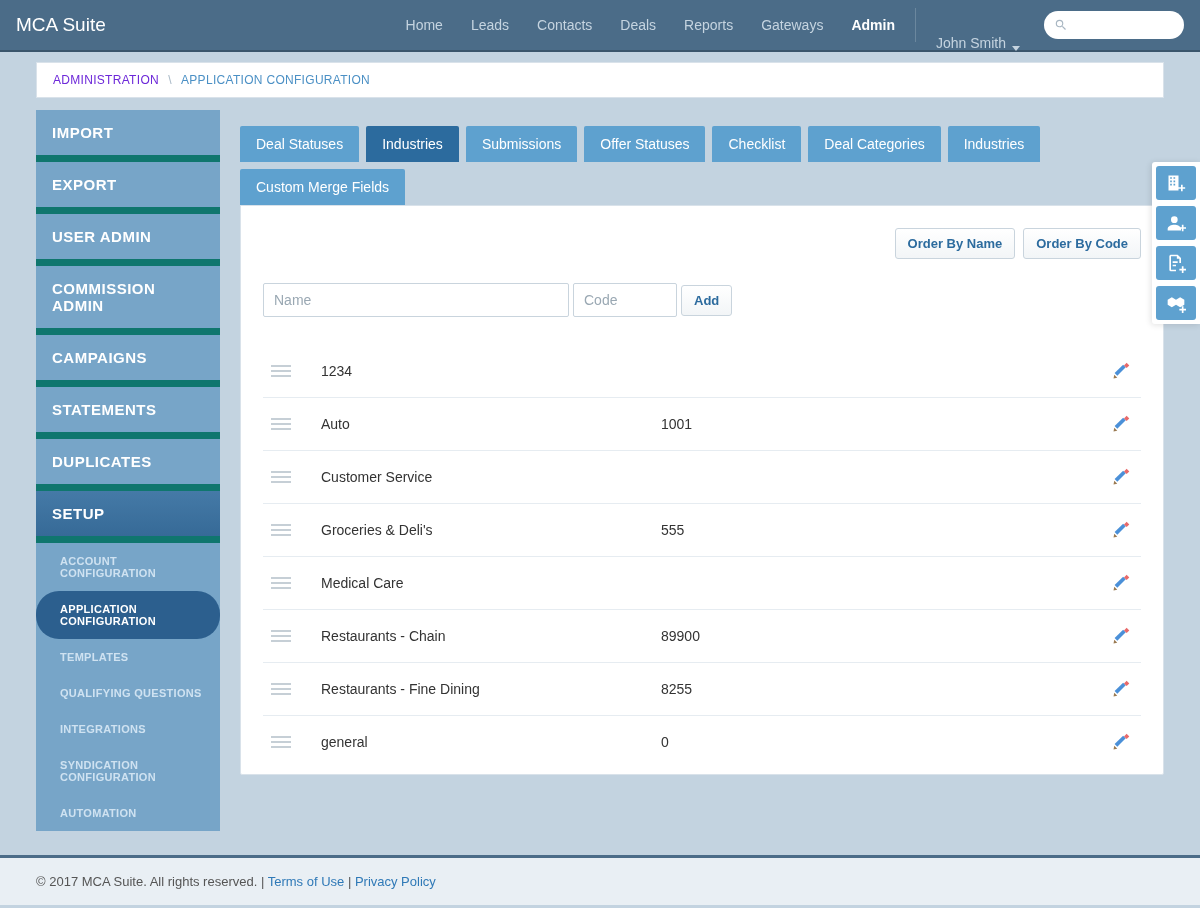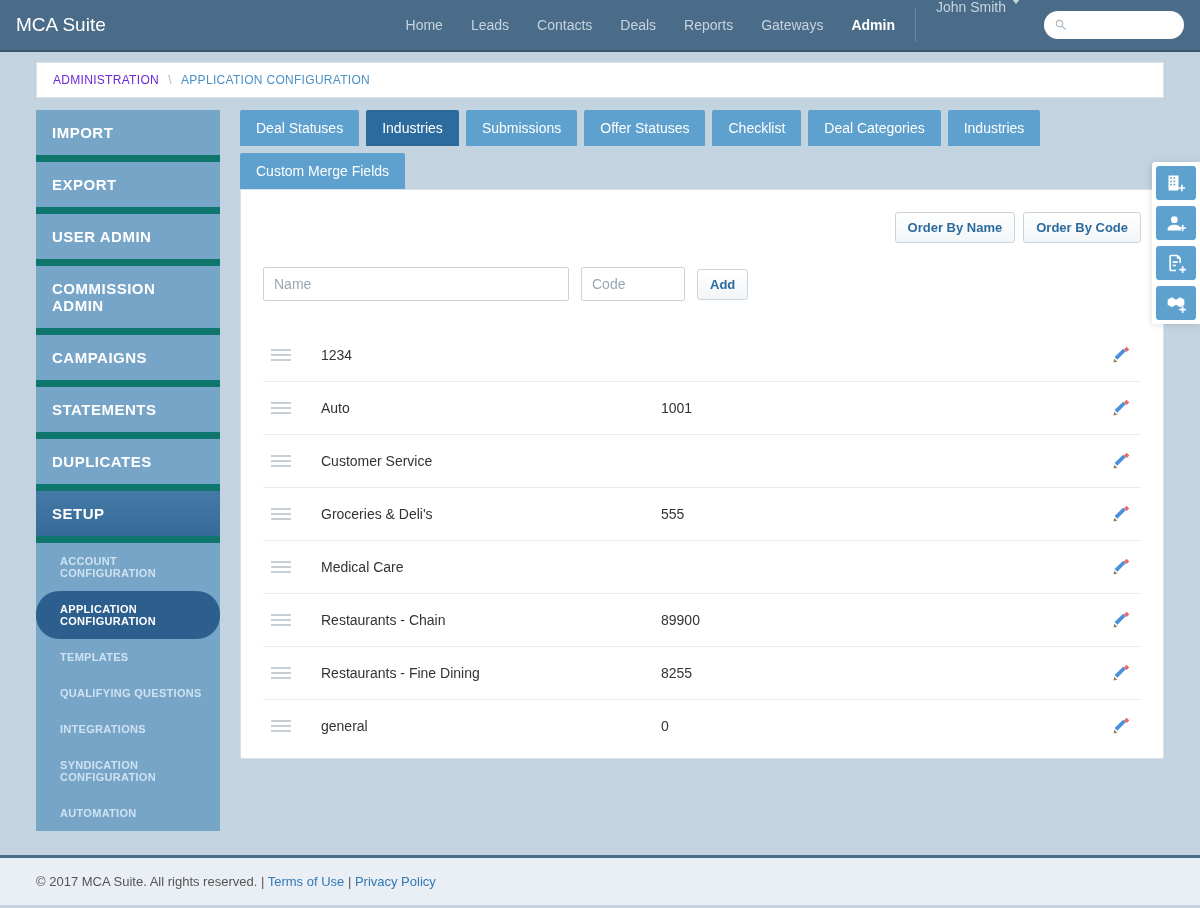--- a/index.html
+++ b/index.html
@@ -38,21 +38,21 @@
       display: flex;
       align-items: center;
       cursor: pointer;
     }
     .topnav a.active { color: #fff; font-weight: bold; }
     .topnav .divider-v {
       width: 1px; height: 34px;
       background: #6b879e;
       margin: 0 6px;
     }
-    .user-dropdown { display: flex; align-items: flex-start; color: #c5d4e0; padding: 0 14px; cursor: pointer; height: 52px; }
+    .user-dropdown { display: flex; align-items: flex-end; color: #c5d4e0; padding: 0 14px; cursor: pointer; height: 52px; }
     .caret-down { width:0;height:0;border-left:4px solid transparent;border-right:4px solid transparent;border-top:5px solid #c5d4e0; margin-left:6px;}
     .search-box {
       background: #fff;
       border-radius: 14px;
       height: 28px;
       width: 140px;
       display: flex;
       align-items: center;
       padding: 0 10px;
       margin-left: 10px;
@@ -105,21 +105,21 @@
       letter-spacing: .3px;
       cursor: pointer;
       border-radius: 23px;
     }
     .sidebar-sub .sub-item.active {
       background: #2c5f8e;
       color: #fff;
     }
 
     
-    .tabs-row { display: flex; gap: 7px; flex-wrap: wrap; }
+    .tabs-row { display: flex; gap: 7px; flex-wrap: wrap; margin-top: 16px; }
     .tab {
       background: #5ea1cf;
       color: #fff;
       padding: 10px 16px;
       font-size: 14px;
       cursor: pointer;
       border-radius: 2px 2px 0 0;
     }
     .tab.active { background: #2c6b9e; }
 
@@ -140,21 +140,21 @@
     .btn-outline {
       background: linear-gradient(#ffffff, #f2f5f7);
       border: 1px solid #c9d4dd;
       color: #2c6b9e;
       padding: 7px 12px;
       font-size: 13px;
       font-weight: bold;
       border-radius: 3px;
       cursor: pointer;
     }
-    .add-row { display: flex; gap: 12px; align-items: center; margin-bottom: 28px; }
+    .add-row { display: flex; gap: 4px; align-items: center; margin-bottom: 28px; }
     .txt-input {
       border: 1px solid #c9d4dd;
       height: 34px;
       padding: 0 10px;
       font-size: 14px;
       color: #555;
       border-radius: 2px;
     }
     .txt-input::placeholder { color: #9aa8b3; }
     .txt-name { width: 306px; }

